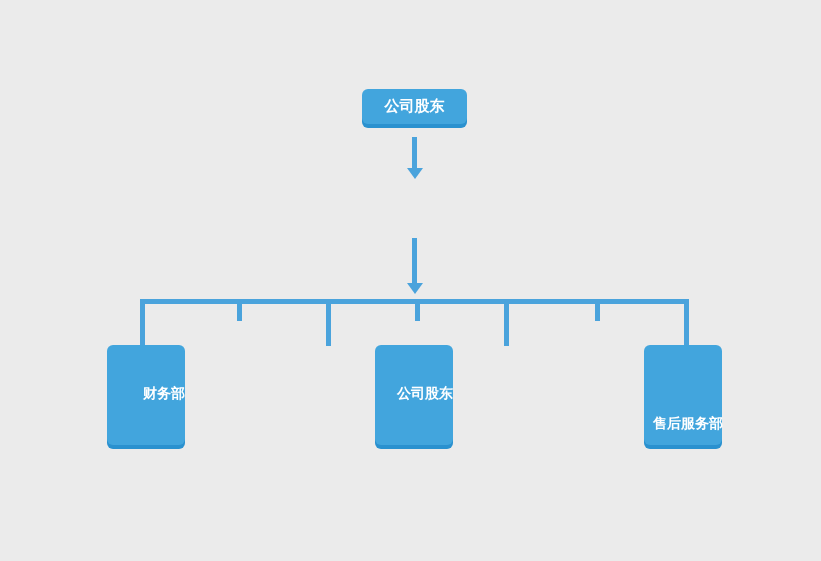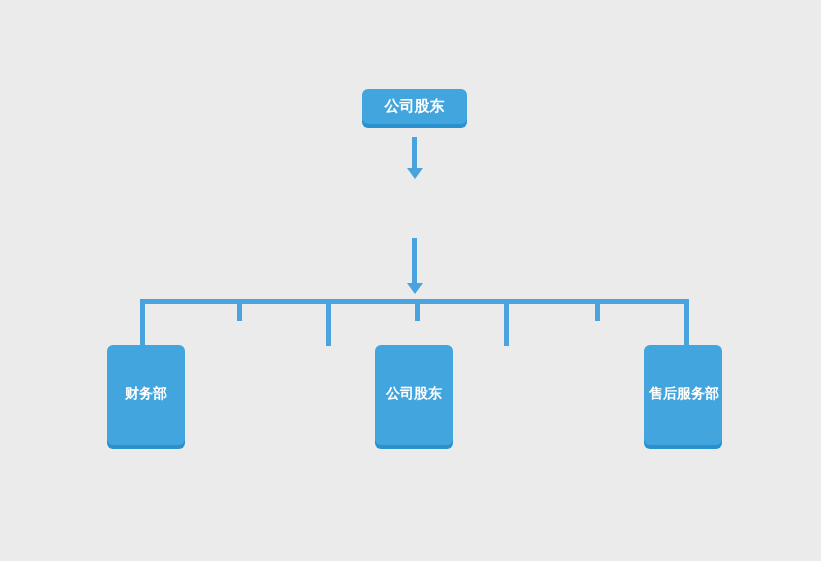--- a/index.html
+++ b/index.html
@@ -41,24 +41,26 @@
   }
   .node-dept {
     font-size: 14px;
     font-weight: bold;
     align-items: flex-start;
     padding-top: 41px;
   }
   .node-dept .node-label {
     display: block;
     width: 100%;
+    text-align: right;
   }
   
   .node-dept.overflow .node-label {
     transform: translateX(1px);
+    margin-top: 30px;
   }
 
   
   .conn {
     position: absolute;
     background: #4aa3dc;
   }
   .v-line { width: 5px; }
   .h-line { height: 5px; }
 

